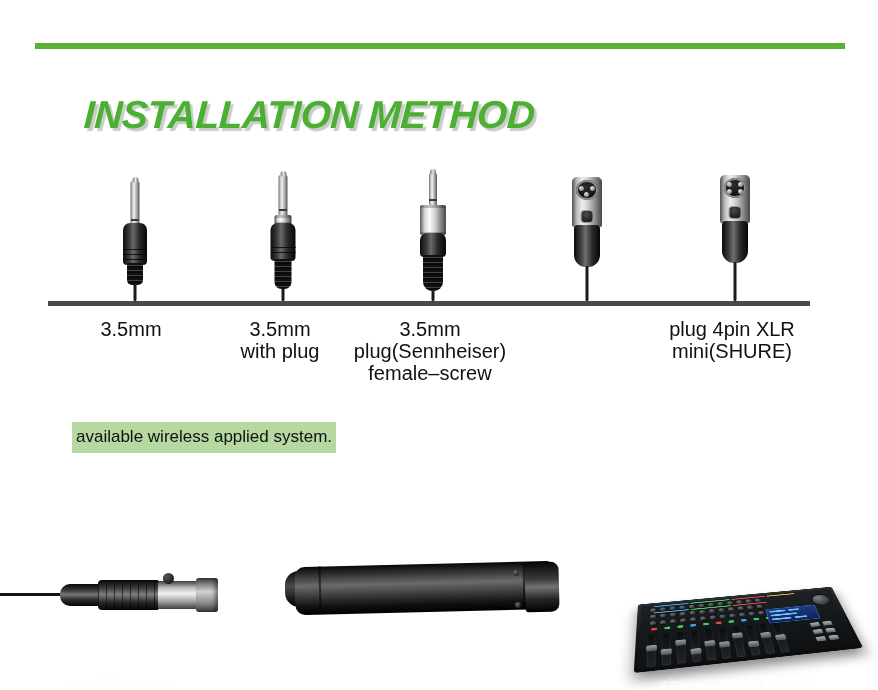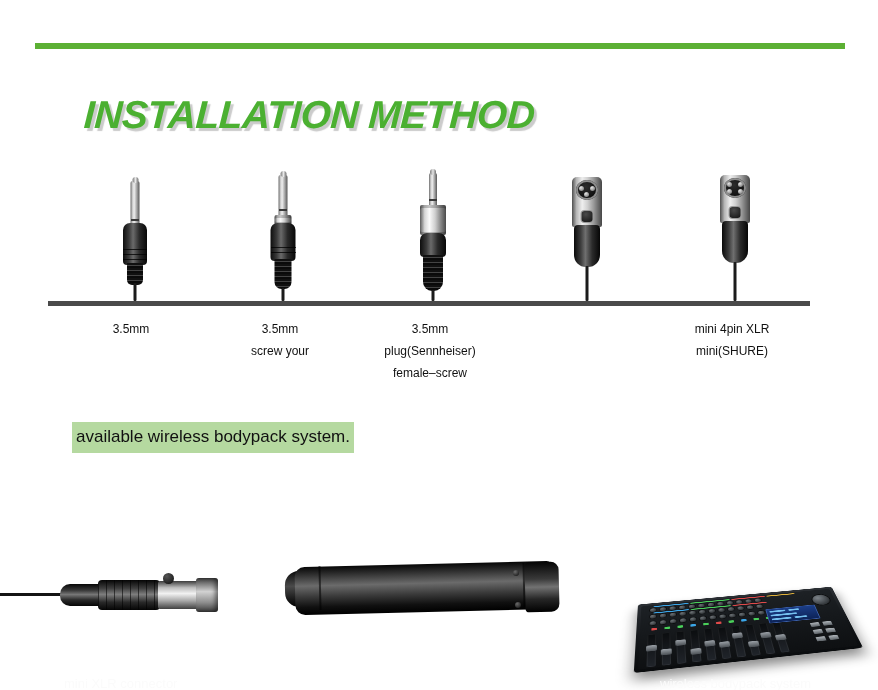--- a/index.html
+++ b/index.html
@@ -199,21 +199,21 @@
   #plug-labels {
     position: absolute;
     left: 0;
     top: 318px;
     width: 878px;
   }
   .plug-label {
     position: absolute;
     width: 168px;
     text-align: center;
-    font-size: 12px;
+    font-size: 20px;
     line-height: 22px;
     color: #111;
   }
 
   
   #note-block {
     position: absolute;
     left: 72px;
     top: 422px;
     width: 724px;
@@ -555,41 +555,41 @@
 </div>
 
 <div id="plug-labels">
 
   <div class="plug-label" style="left:47px;">
     <div>3.5mm</div>
   </div>
 
   <div class="plug-label" style="left:196px;">
     <div>3.5mm</div>
-    <div>screw your</div>
+    <div>with plug</div>
   </div>
 
   <div class="plug-label" style="left:346px;">
     <div>3.5mm</div>
     <div>plug(Sennheiser)</div>
     <div>female–screw</div>
   </div>
 
   <div class="plug-label" style="left:500px;">
   </div>
 
   <div class="plug-label" style="left:648px;">
-    <div>mini 4pin XLR</div>
+    <div>plug 4pin XLR</div>
     <div>mini(SHURE)</div>
   </div>
 
 </div>
 
 <div id="note-block">
-  <span class="note-line">available wireless bodypack system.</span>
+  <span class="note-line">available wireless applied system.</span>
 </div>
 
 <div id="product-strip">
 
   <div class="product-cell" style="left:0px;width:240px;">
     <div>
       <div id="cable-lead"></div>
       <div id="cable-boot"></div>
       <div id="cable-body"></div>
       <div id="cable-metal"></div>

